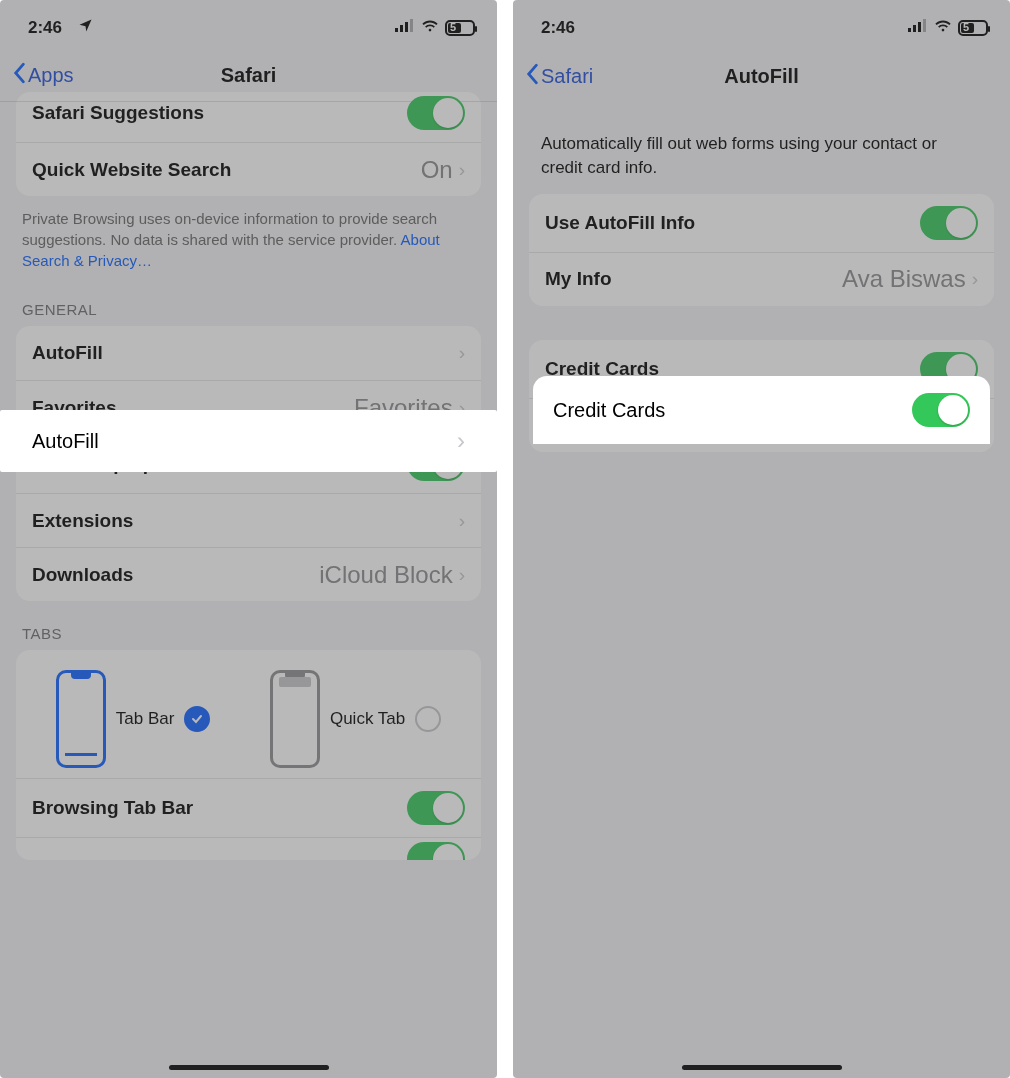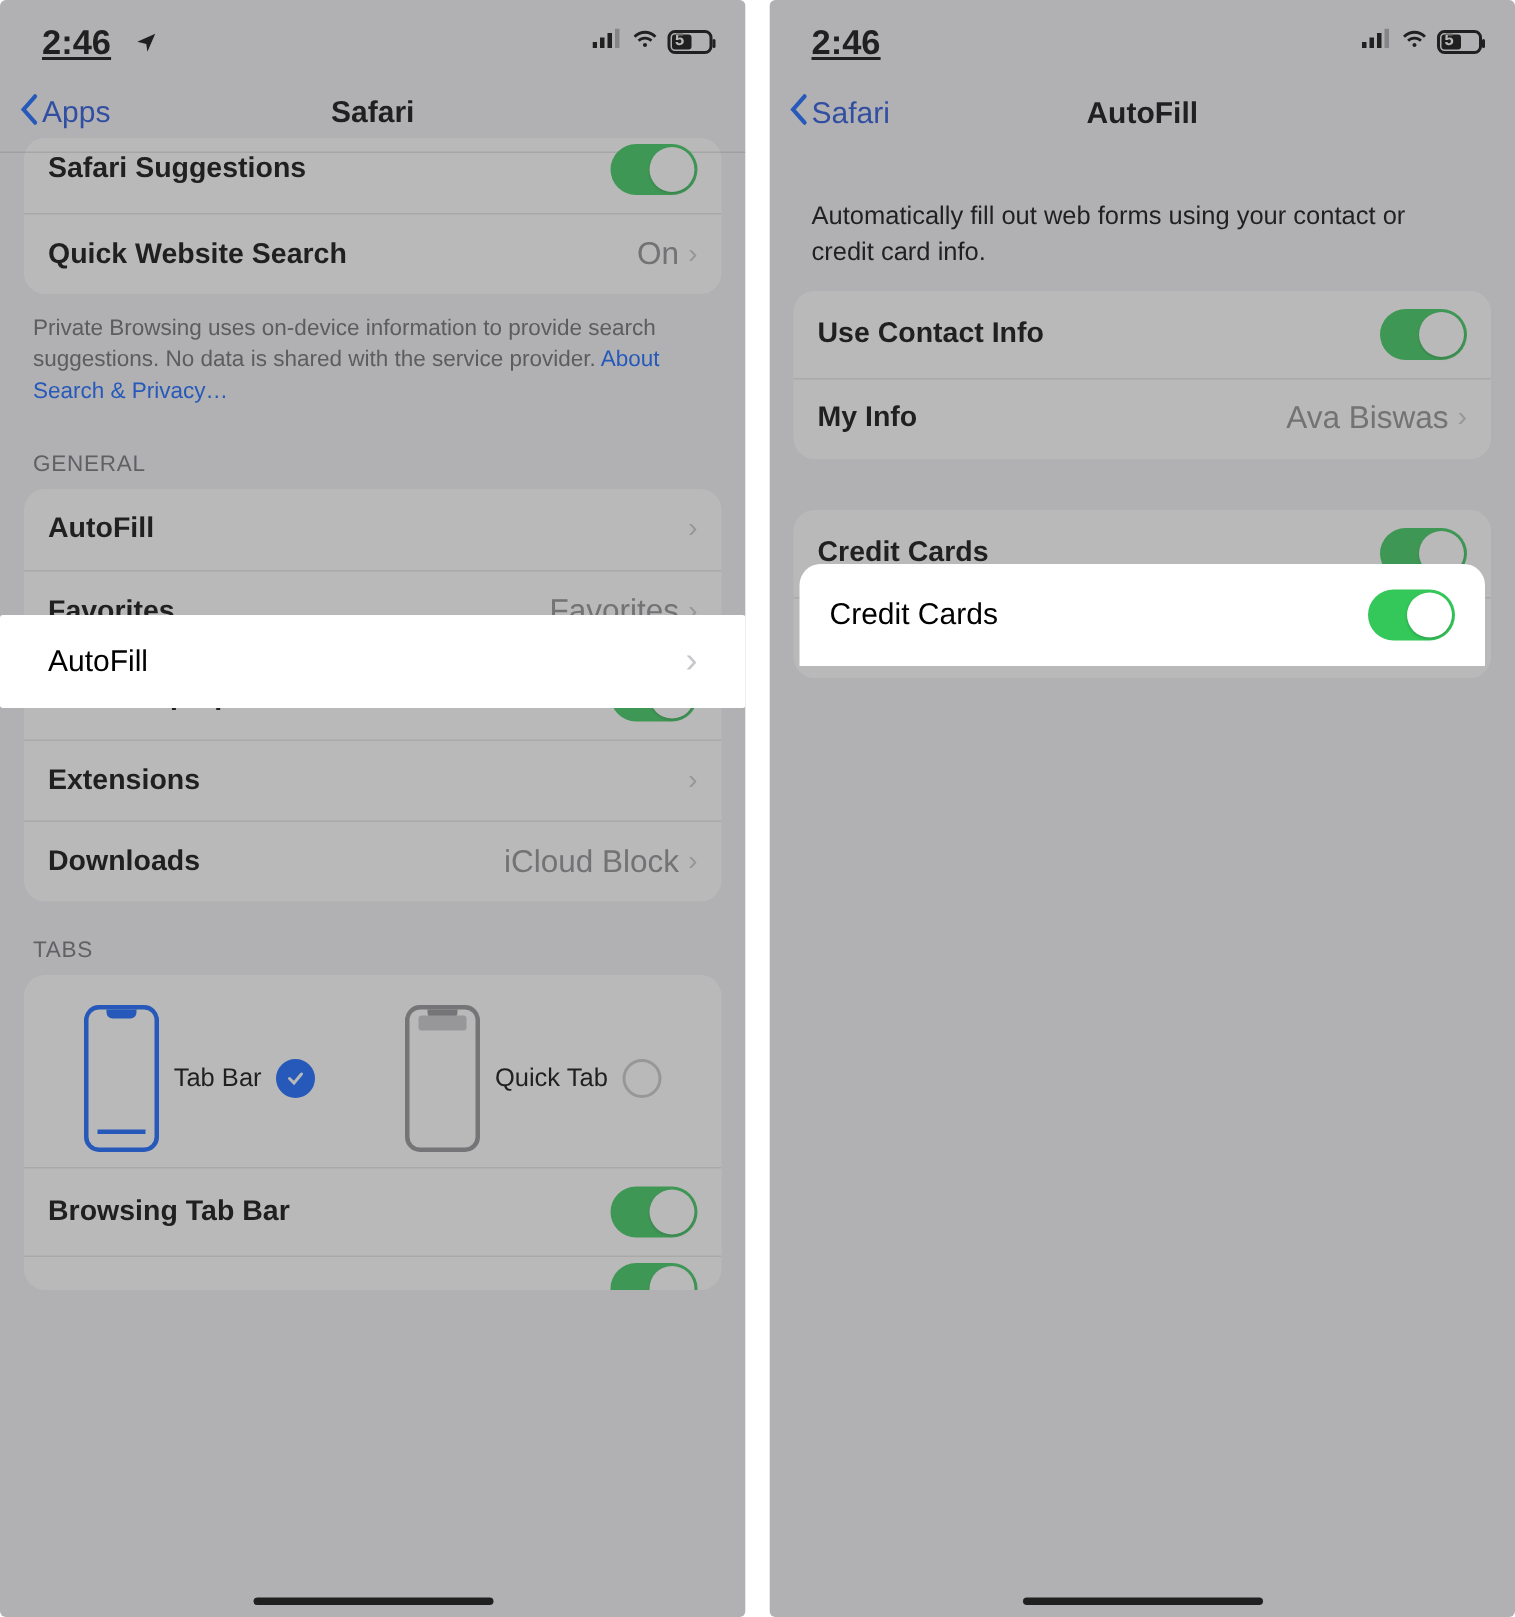--- a/index.html
+++ b/index.html
@@ -4,41 +4,41 @@
 <style>
   * { box-sizing: border-box; margin: 0; padding: 0; font-family: -apple-system, "Helvetica Neue", Arial, sans-serif; }
   body { background:#fff; width:1010px; height:1078px; display:flex; }
   .panel { position:relative; width:497px; height:1078px; background:#f2f2f7; overflow:hidden; border-radius:4px; }
   .gap { width:16px; height:1078px; background:#fff; }
   .dim { position:absolute; inset:0; background:rgba(80,80,80,0.40); pointer-events:none; }
   .scroll { position:absolute; top:0; left:0; right:0; bottom:0; }
 
   
   .status { display:flex; justify-content:space-between; align-items:center; padding:10px 22px 4px 28px; height:50px; }
-  .status-left { display:flex; align-items:center; gap:16px; font-weight:600; font-size:23px;text-decoration:underline; }
+  .status-left { display:flex; align-items:center; gap:16px; font-weight:600; font-size:17px; }
   .status-right { display:flex; align-items:center; gap:6px; }
   .batt { display:flex; align-items:center; border:2px solid #000; border-radius:5px; width:30px; height:16px; position:relative; padding:1px; }
   .batt::after { content:""; position:absolute; right:-4px; top:4px; width:2px; height:6px; background:#000; border-radius:1px; }
   .batt-fill { background:#000; height:100%; border-radius:2px; }
   .batt-num { position:absolute; left:3px; top:-1px; font-size:11px; font-weight:700; color:#fff; mix-blend-mode:difference; }
 
   
   .nav { height:52px; display:flex; align-items:center; position:relative; border-bottom:1px solid rgba(0,0,0,0.12); }
   .nav-back { display:flex; align-items:center; gap:2px; color:#1d4ed8; font-size:20px; padding-left:12px; }
   .nav-title { position:absolute; left:0; right:0; text-align:center; font-size:20px; font-weight:600; pointer-events:none; }
 
   .section-footer { font-size:15px; color:#666; padding:12px 22px 6px; line-height:1.4; }
   .section-footer a { color:#0a60ff; text-decoration:none; }
   .section-header { font-size:15px; color:#6d6d72; padding:24px 22px 8px; text-transform:uppercase; letter-spacing:0.5px; }
 
   .group { margin:0 16px; background:#fff; border-radius:14px; overflow:hidden; }
   .row { display:flex; align-items:center; min-height:54px; padding:12px 16px; border-top:1px solid rgba(0,0,0,0.10); font-size:19px; }
   .group .row:first-child { border-top:none; }
   .row > .label { flex:1;font-weight:bold; }
-  .row .val { color:#8a8a8e; font-size:21px; margin-right:6px; }
+  .row .val { color:#8a8a8e; font-size:24px; margin-right:6px; }
   .chev { color:#c7c7cc; }
 
   .toggle { width:58px; height:34px; border-radius:17px; background:#e5e5ea; position:relative; }
   .toggle.on { background:#34c759; }
   .knob { position:absolute; top:2px; width:30px; height:30px; border-radius:15px; background:#fff; box-shadow:0 1px 2px rgba(0,0,0,.2); }
   .toggle .knob { left:2px; }
   .toggle.on .knob { left:26px; }
 
   
   .hl { position:absolute; left:0; right:0; background:#fff; display:flex; align-items:center; padding:0 32px; font-size:20px;
@@ -243,21 +243,21 @@
         </span>
         <span>Safari</span>
       </div>
       <div class="nav-title">AutoFill</div>
     </div>
 
     <div class="desc">Automatically fill out web forms using your contact or credit card info.</div>
 
     <div class="group">
       <div class="row">
-        <span class="label">Use Contact Info</span>
+        <span class="label">Use AutoFill Info</span>
         <span class="toggle on">
             <span class="knob"></span>
           </span>
       </div>
       <div class="row">
         <span class="label">My Info</span>
         <span class="val">Ava Biswas</span>
         <span class="chev">›</span>
       </div>
     </div>

